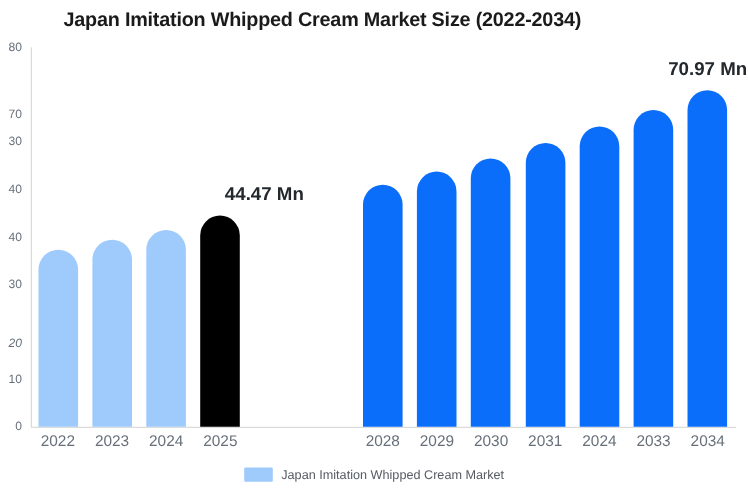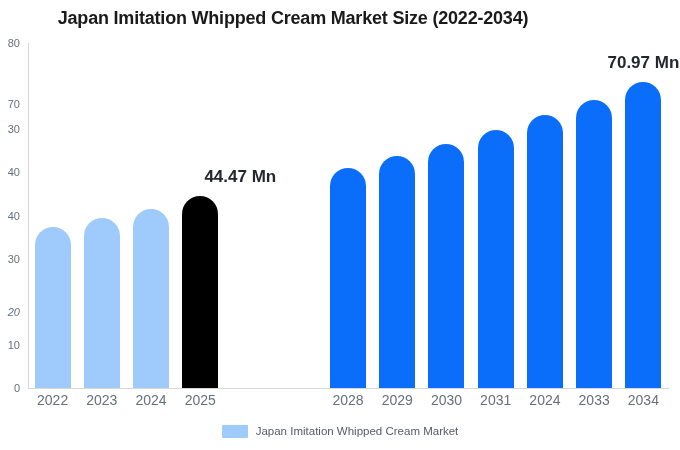--- a/index.html
+++ b/index.html
@@ -101,20 +101,21 @@
     font-size: 14px;
     color: #67707a;
     white-space: nowrap;
   }
   .legend {
     position: absolute;
     left: 0;
     top: 425px;
     width: 680px;
     display: flex;
+    align-items: center;
     justify-content: center;
     gap: 8px;
   }
   .legend-swatch {
     width: 26px;
     height: 13px;
     border-radius: 1px;
     display: inline-block;
   }
   .legend-label {

